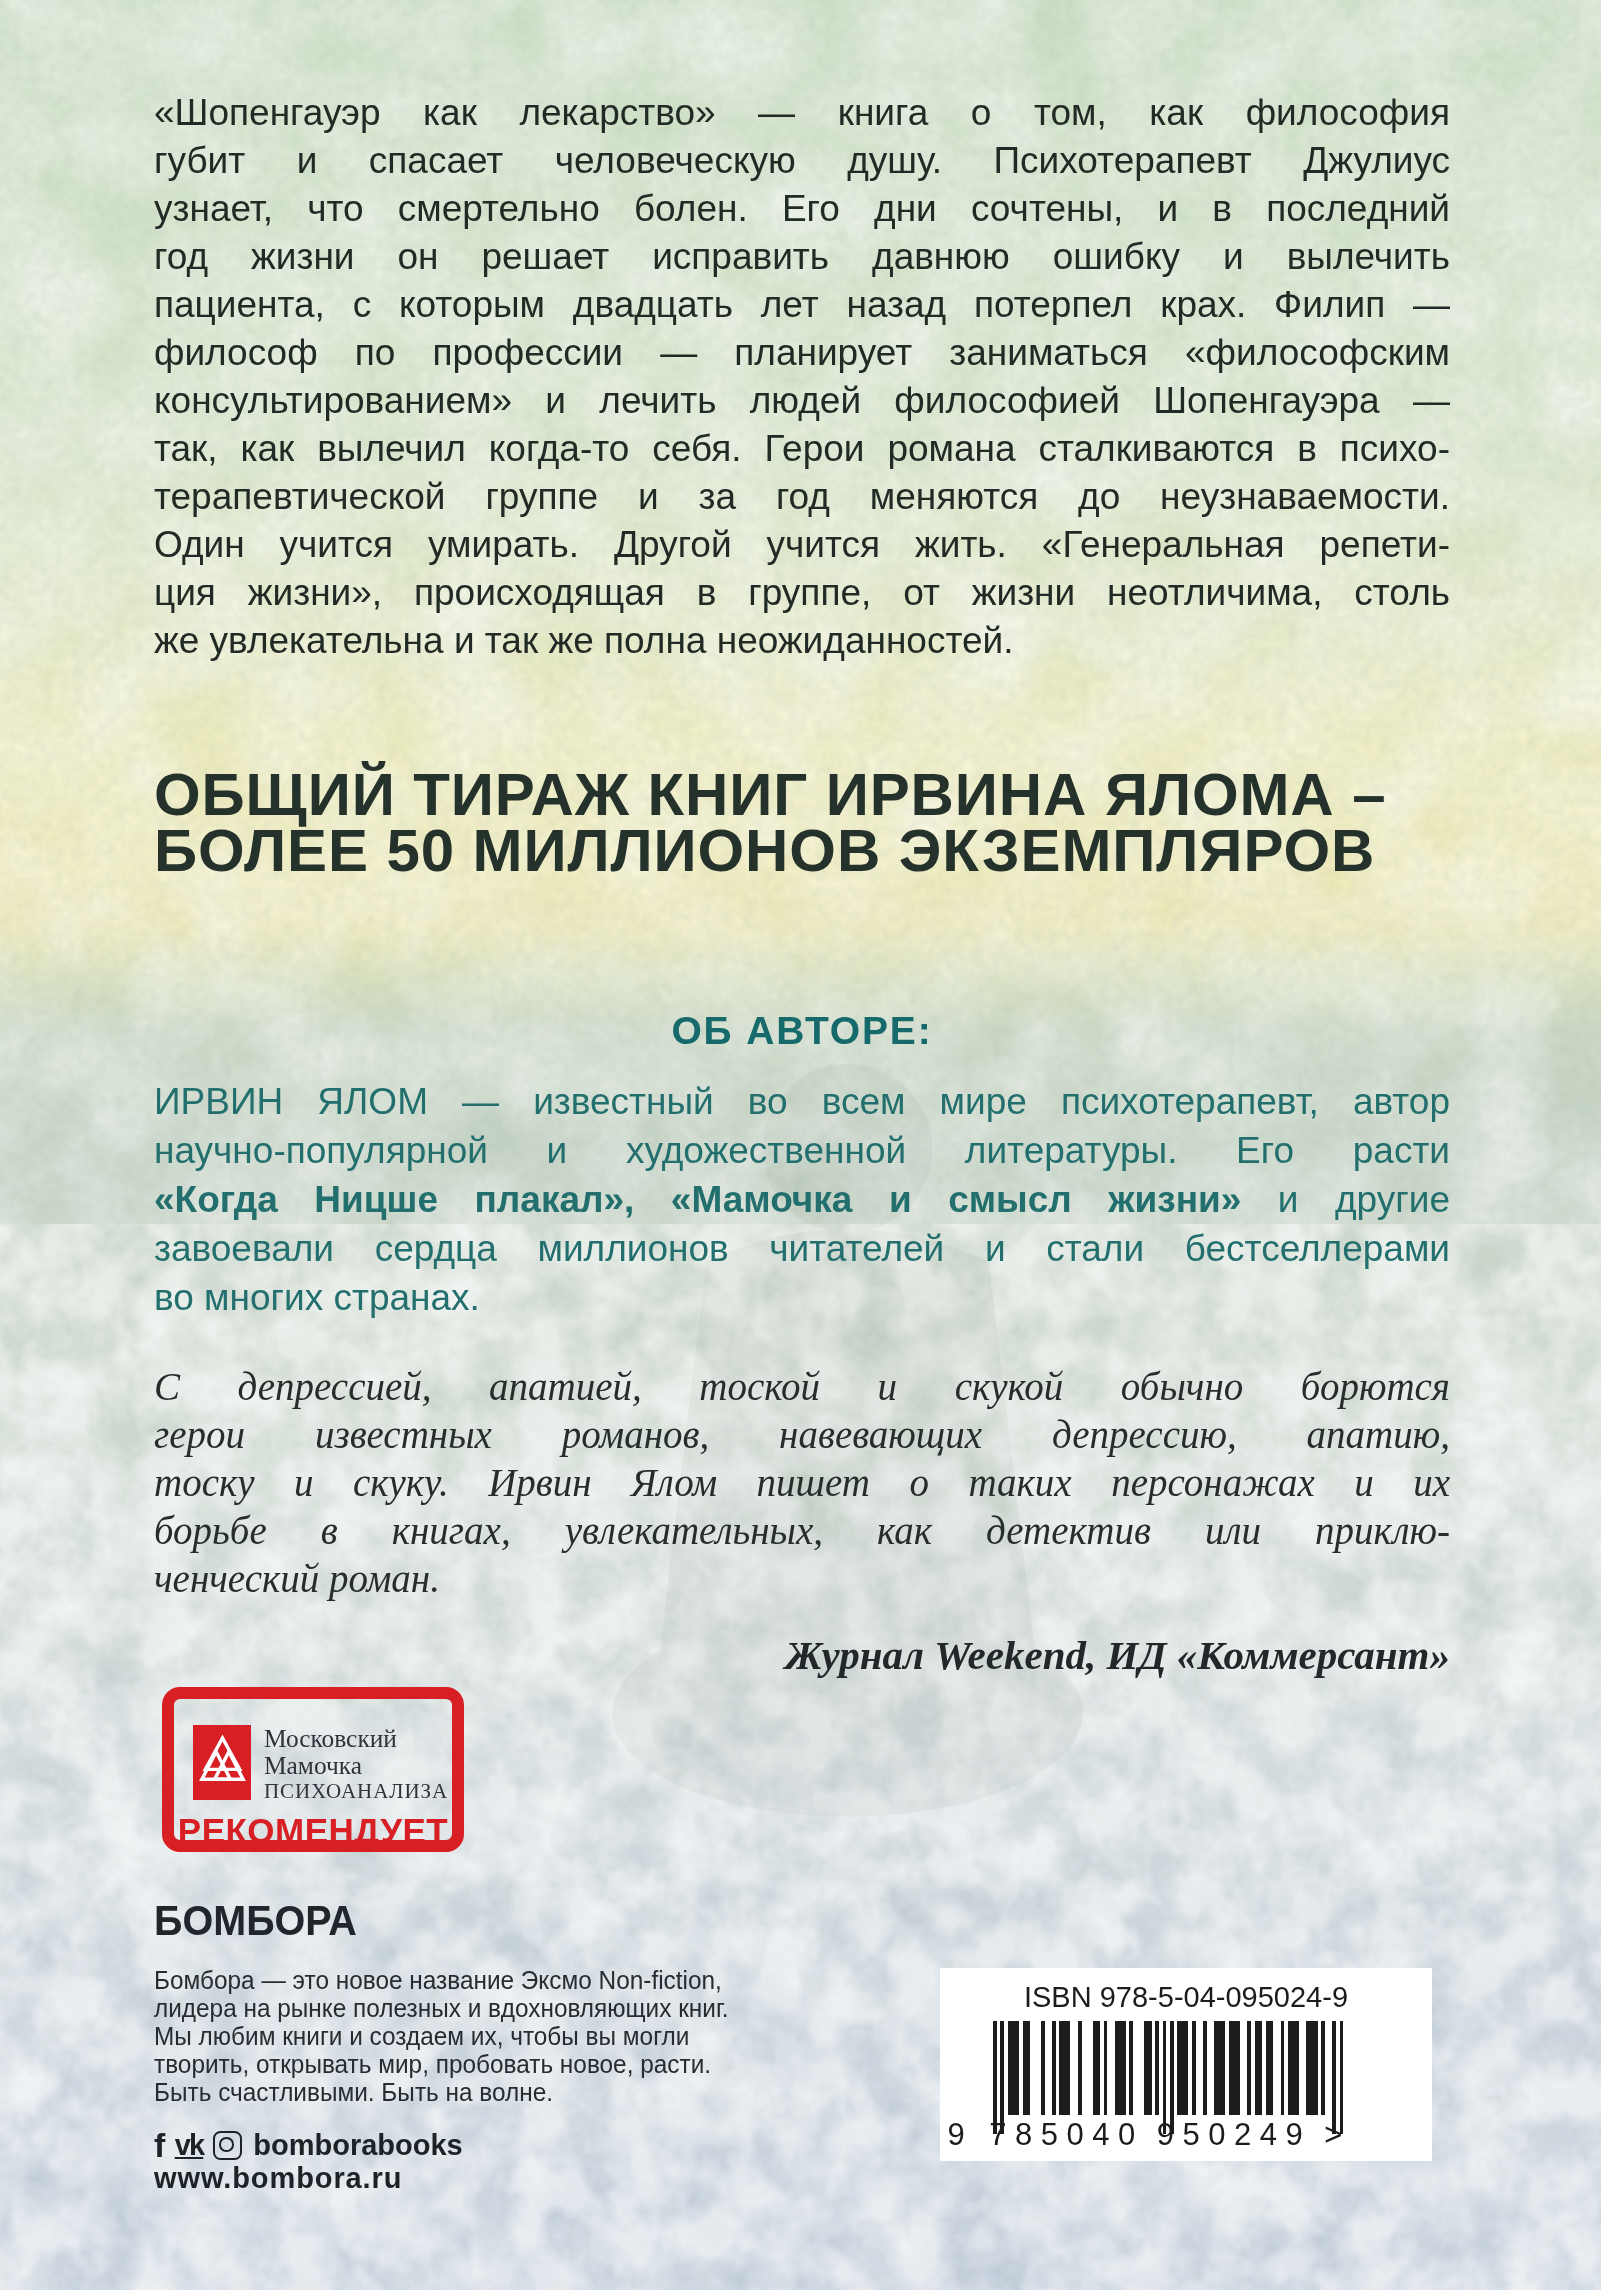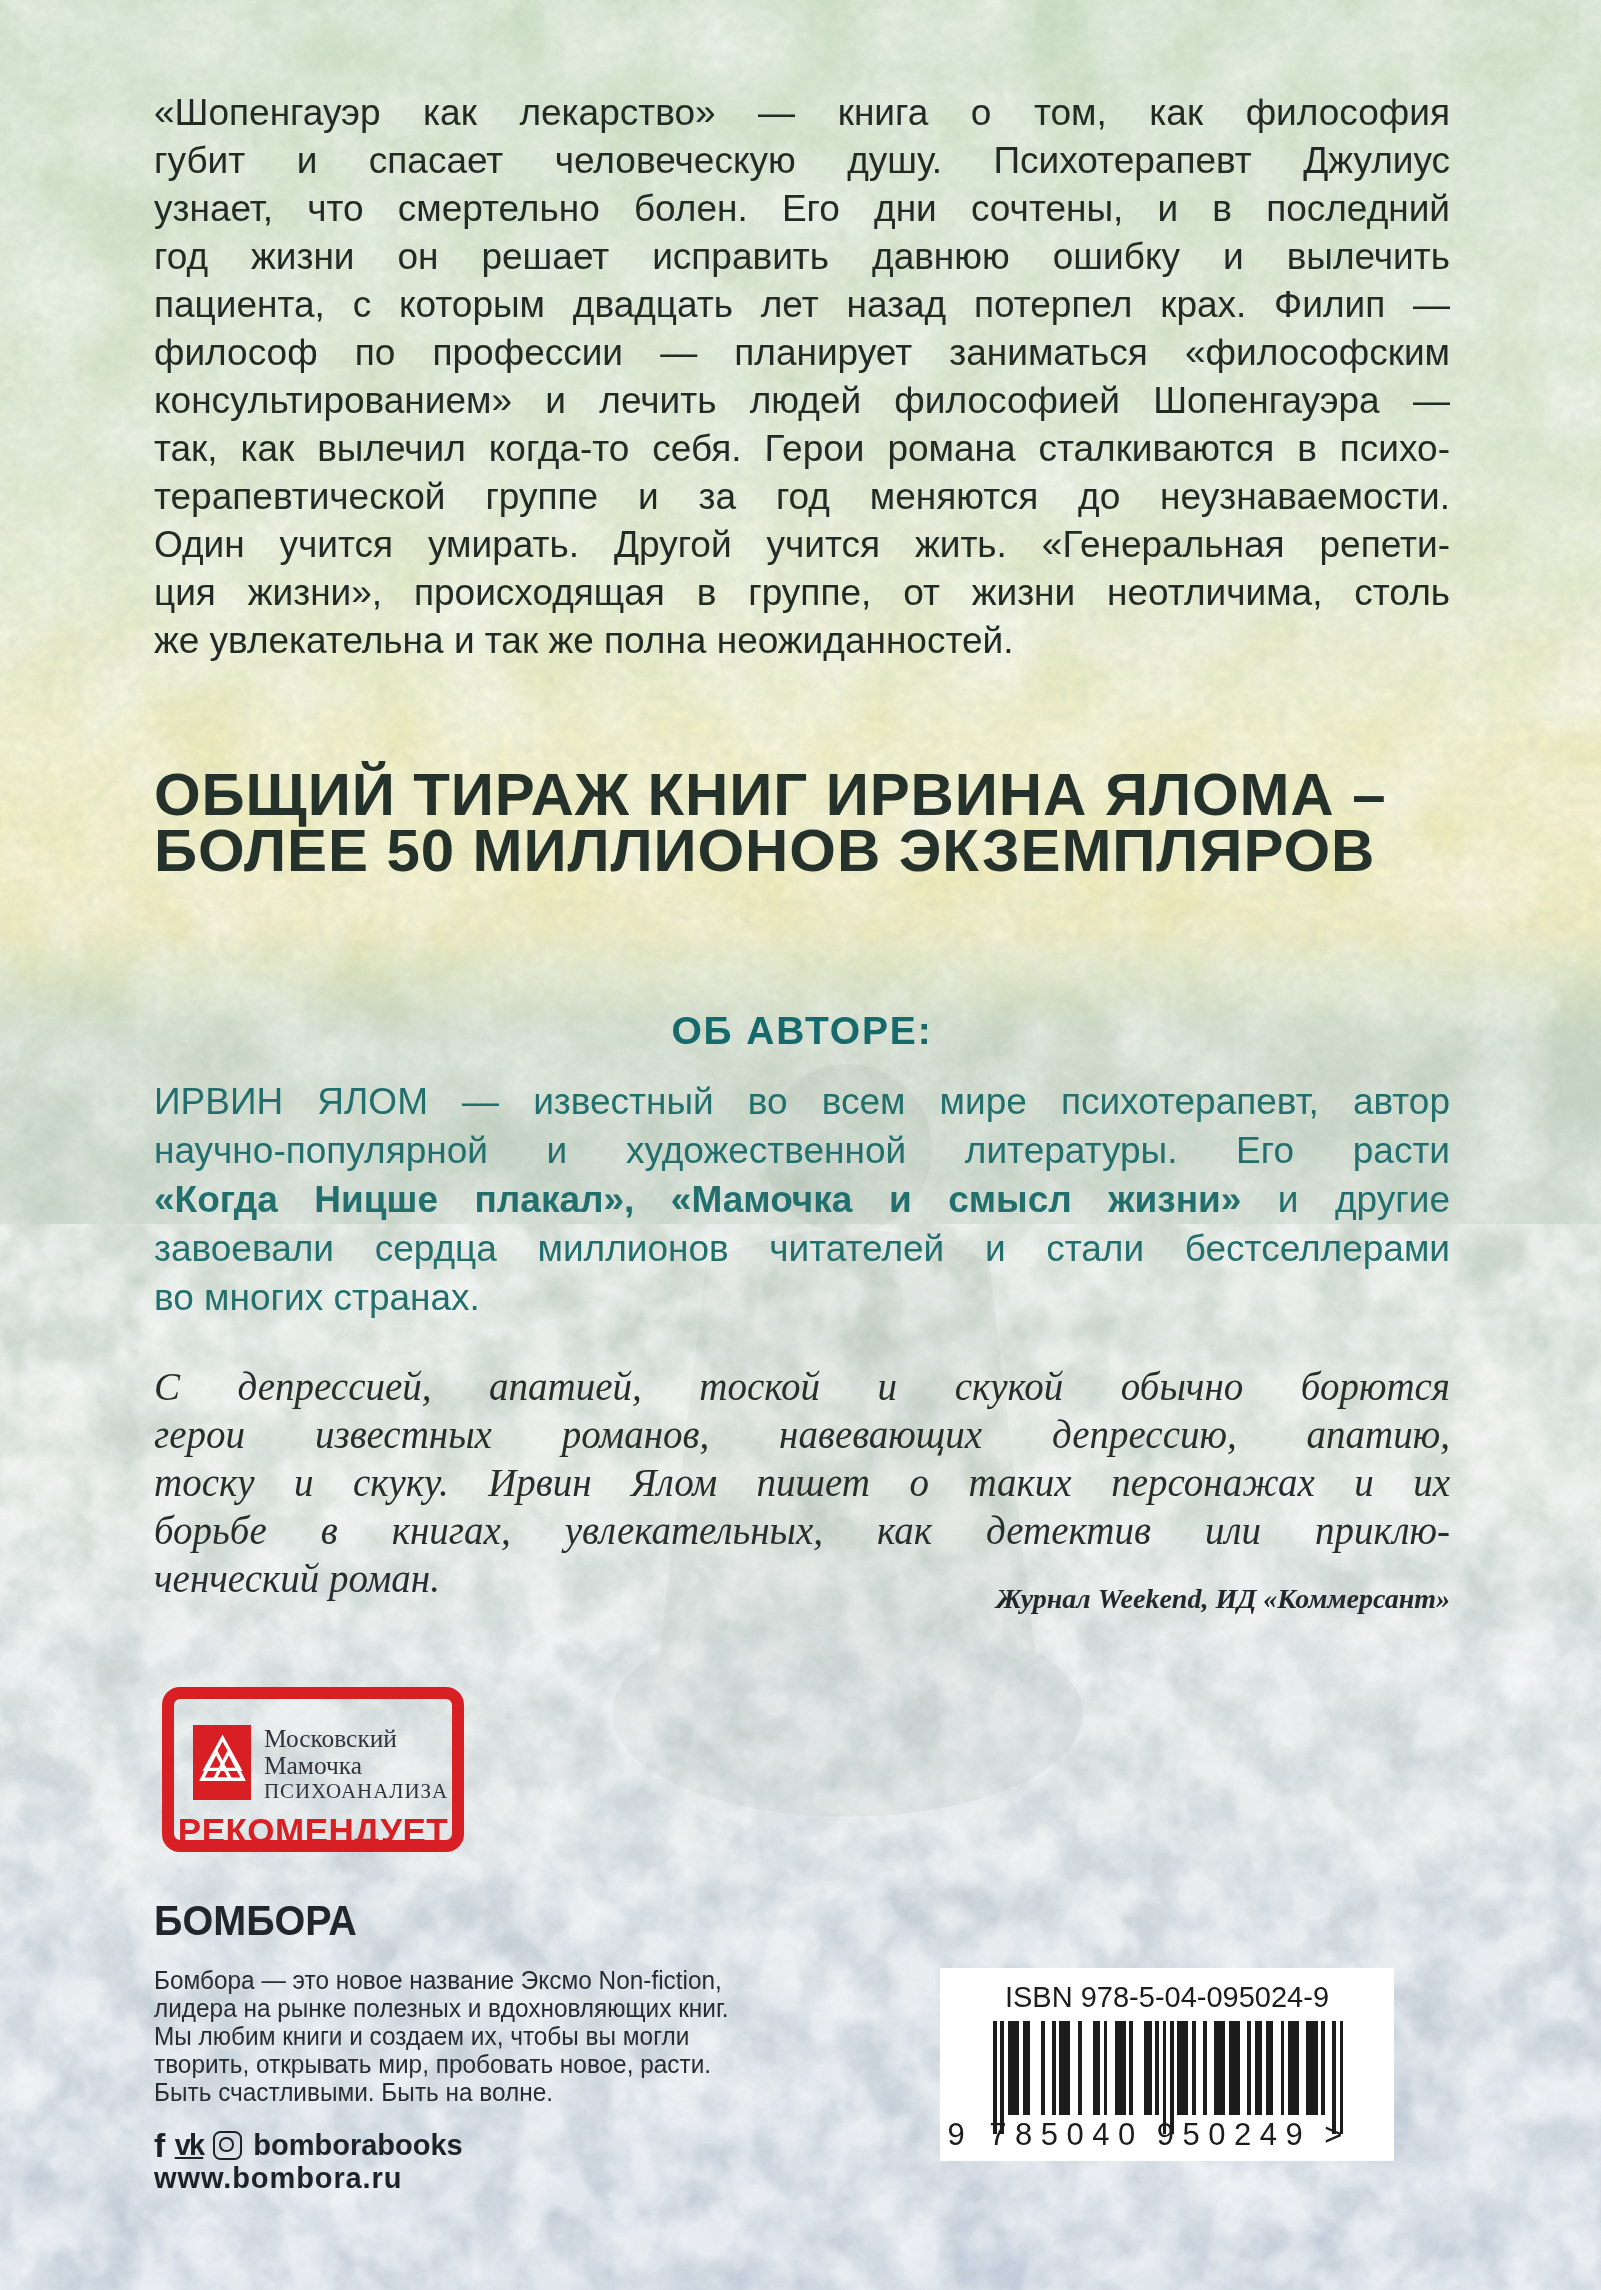--- a/index.html
+++ b/index.html
@@ -22,22 +22,22 @@
   .b{font-weight:bold;}
 
   .synopsis{top:89px;font-size:37px;line-height:48px;color:#212a24;}
   .tirazh{top:767px;text-align:left;font-size:60px;line-height:56px;
           font-weight:bold;color:#25312b;letter-spacing:0.9px;}
   .about-head{top:1009px;text-align:center;font-size:39px;font-weight:bold;
           color:#166a6c;letter-spacing:1.9px;}
   .about{top:1077px;font-size:37px;line-height:49px;color:#226f6e;}
   .quote{top:1363px;font-family:"Liberation Serif",serif;font-style:italic;
           font-size:39px;line-height:48px;color:#272d2c;}
-  .attr{top:1583px;text-align:right;font-family:"Liberation Serif",serif;
-          font-style:italic;font-weight:bold;font-size:28px;color:#22282a;}
+  .attr{top:1631px;text-align:right;font-family:"Liberation Serif",serif;
+          font-style:italic;font-weight:bold;font-size:41px;color:#22282a;}
 
   .badge{position:absolute;left:162px;top:1687px;width:278px;height:141px;
          border:12.2px solid #d71f24;border-radius:18px;}
   .badge-row{position:absolute;left:19px;top:26px;display:flex;align-items:flex-start;}
   .mip-logo{width:58px;height:75px;background:#d71f24;flex:0 0 auto;
             display:flex;align-items:center;justify-content:center;}
   .mip-text{margin-left:13px;font-family:"Liberation Serif",serif;color:#32323c;}
   .mip-l1,.mip-l2{font-size:25.4px;line-height:27px;}
   .mip-l3{font-size:21px;line-height:24.5px;letter-spacing:0.9px;}
   .recommend{position:absolute;left:0;right:0;top:105px;text-align:center;
@@ -52,21 +52,21 @@
   .fb{font-size:34px;font-weight:bold;margin-right:9.4px;}
   .vk{font-weight:bold;letter-spacing:-1.9px;margin-right:9.4px;font-size:29px;text-decoration:underline;}
   .ig{width:25.4px;height:25.4px;border:2.8px solid #1d2226;border-radius:7.5px;
       margin-right:11.3px;position:relative;display:inline-block;}
   .ig-dot{position:absolute;left:4.7px;top:4.7px;width:10.4px;height:10.4px;
       border:2.8px solid #1d2226;border-radius:50%;}
   .site{position:absolute;left:154px;top:2162px;font-weight:bold;font-size:29px;
         color:#1d2226;letter-spacing:0.9px;}
 
   .isbn-box{position:absolute;left:940px;top:1968px;width:454px;height:193px;
-            background:#ffffff;}
+            background:#ffffff;padding-left:38px;}
   .isbn-label{position:absolute;left:0;right:0;top:13px;text-align:center;
               font-size:29px;color:#1c1c1c;}
   .bars{position:absolute;left:53px;top:53px;height:113px;display:flex;}
   .bar{width:3.7px;height:94px;}
   .bar.on{background:#1c1c1c;}
   .bar.tall{height:113px;}
   .ean-digits{position:absolute;left:7.5px;top:149px;width:439px;
               font-size:31px;color:#1c1c1c;display:flex;}
   .ean-digits span{display:inline-block;}
   .ed-first{margin-right:24.5px;}

